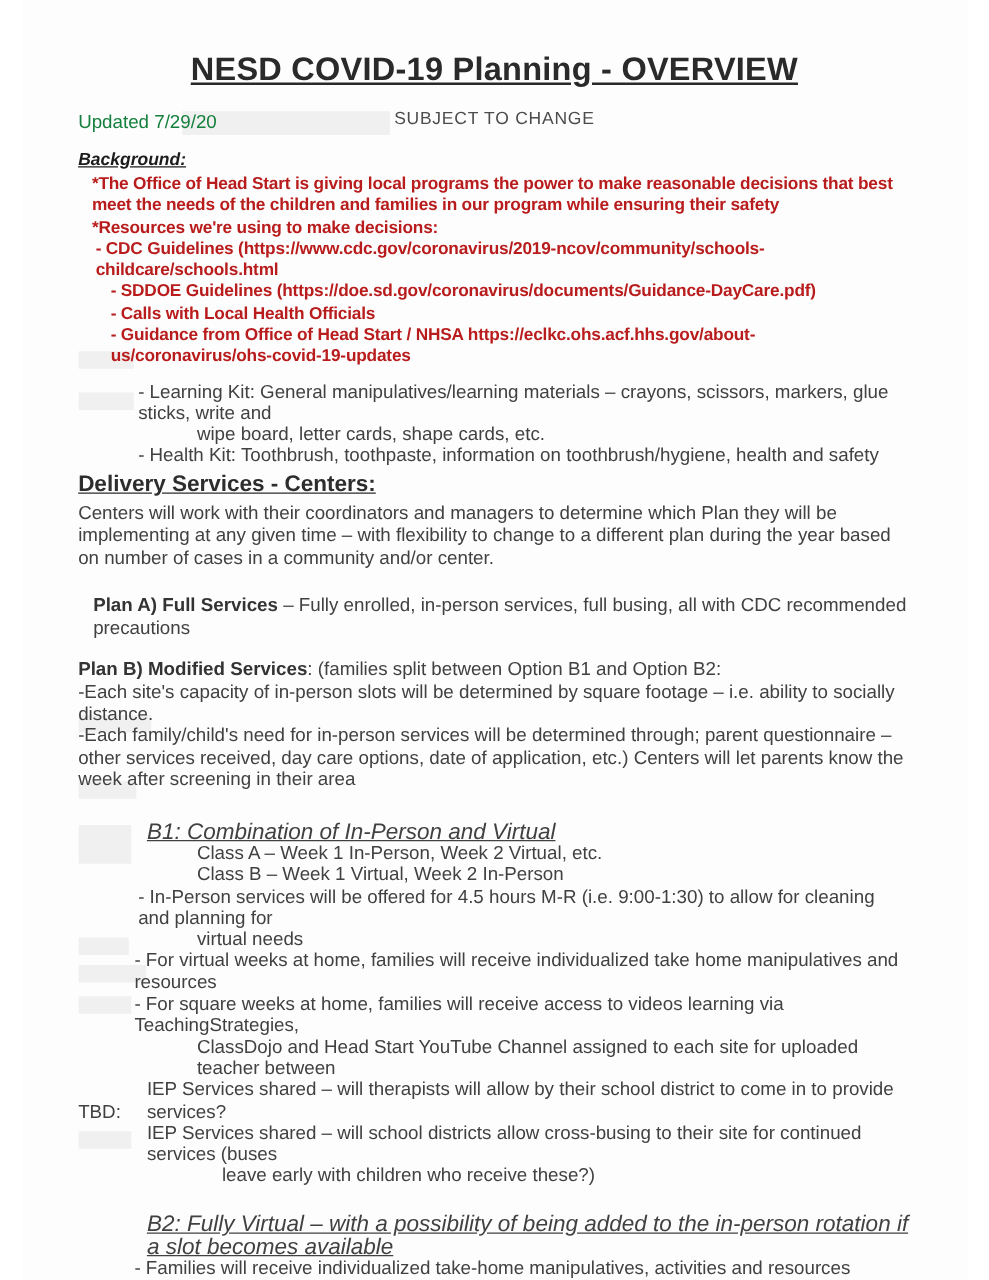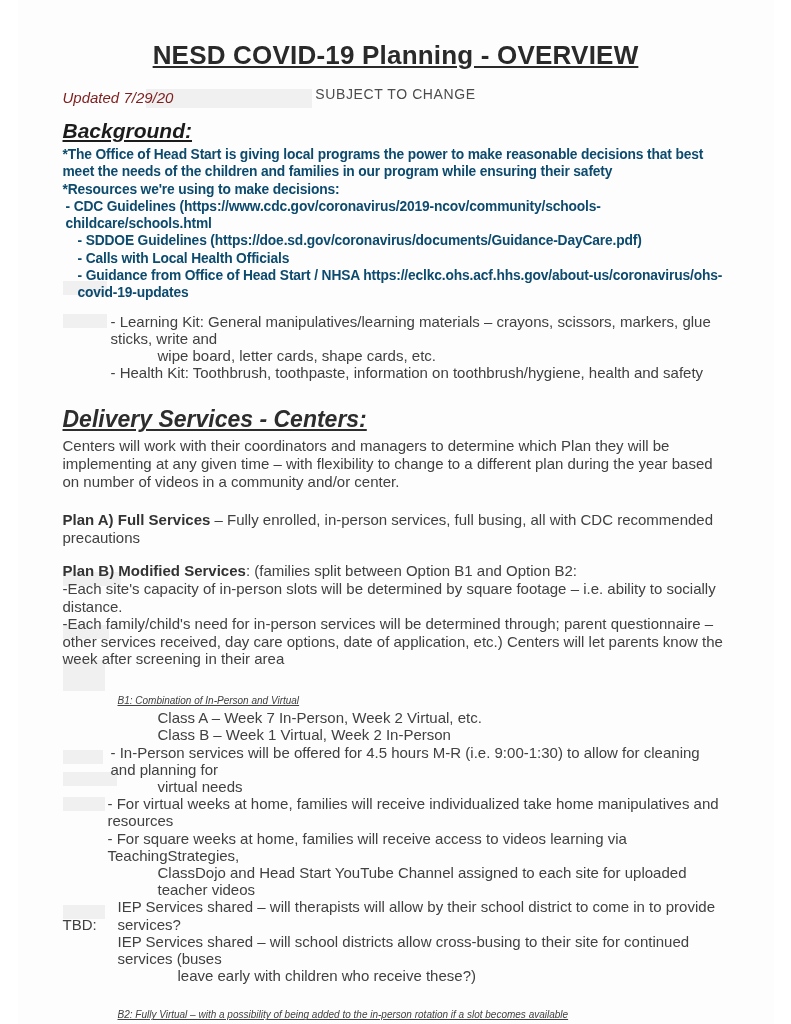--- a/index.html
+++ b/index.html
@@ -21,66 +21,66 @@
     text-align: center;
     font-size: 26px;
     font-weight: bold;
     text-decoration: underline;
     color: #2a2a2a;
     letter-spacing: 0.2px;
   }
   .meta-row { position: relative; margin-top: 15px; height: 23px; }
   .updated {
     position: absolute; left: 0; top: 3px;
-    font-size: 15px; color: #7f1d1d; font-style: italic;
+    font-size: 15px; color: #15803d;
   }
   .subject {
     text-align: center;
     font-size: 14px; color: #4c4c4c; letter-spacing: 0.6px;
   }
 
   .bg-heading {
     margin-top: 10px;
-    font-size: 21px; font-weight: bold; font-style: italic;
+    font-size: 14px; font-weight: bold; font-style: italic;
     text-decoration: underline; color: #1c1c1c;
   }
   .bg-text {
     font-size: 13.8px; line-height: 17.3px;
-    font-weight: bold; color: #0c4a6e; letter-spacing: -0.15px;
+    font-weight: bold; color: #b91c1c; letter-spacing: -0.15px; margin-left: 11px;
   }
   .bg-block { margin-top: 3px; }
 
   .body-line { font-size: 15px; line-height: 17.2px; color: #414141; }
   .para { font-size: 15px; line-height: 17.6px; color: #414141; }
 
   .ind-3   { padding-left: 3px; }
   .ind-15  { padding-left: 15px; }
   .ind-45  { padding-left: 45px; }
   .ind-48  { padding-left: 48px; }
   .ind-55  { padding-left: 55px; }
   .ind-95  { padding-left: 95px; }
   .ind-115 { padding-left: 115px; }
 
   .kits-block { margin-top: 11px; }
 
   .delivery-heading {
-    margin-top: 25px;
-    font-size: 23px; font-weight: bold; font-style: italic;
+    margin-top: 4px;
+    font-size: 18px; font-weight: bold; 
     text-decoration: underline; color: #2d2d2d;
   }
   .delivery-intro { margin-top: 4px; }
 
-  .plan-a-line { margin-top: 21px; }
+  .plan-a-line { margin-top: 21px; margin-left: 12px; }
   .plan-b-block { margin-top: 16px; }
   .plan-label { font-weight: bold; color: #333333; }
 
   .b1-block { margin-top: 24px; }
   .sub-heading {
     font-style: italic; text-decoration: underline;
-    font-size: 10px; line-height: 17.2px; color: #414141;
+    font-size: 18px; line-height: 17.2px; color: #414141;
   }
   .tbd-row { display: flex; align-items: flex-end; }
   .tbd-label { flex: 0 0 55px; }
 
   .b2-block { margin-top: 22px; }
 
   
   .scan-mark { position: absolute; background: #f0f0f0; z-index: 1; }
   .sm-1  { left: 128px; top: 89px;  width: 166px; height: 19px; }
   .sm-2  { left: 45px;  top: 281px; width: 44px;  height: 14px; }
@@ -131,43 +131,43 @@
     </div>
 
     <div class="kits-block">
       <div class="body-line ind-48">- Learning Kit: General manipulatives/learning materials – crayons, scissors, markers, glue sticks, write and</div>
       <div class="body-line ind-95">wipe board, letter cards, shape cards, etc.</div>
       <div class="body-line ind-48">- Health Kit: Toothbrush, toothpaste, information on toothbrush/hygiene, health and safety</div>
     </div>
 
     <div>
       <div class="delivery-heading">Delivery Services - Centers:</div>
-      <div class="para delivery-intro">Centers will work with their coordinators and managers to determine which Plan they will be implementing at any given time – with flexibility to change to a different plan during the year based on number of videos in a community and/or center.</div>
+      <div class="para delivery-intro">Centers will work with their coordinators and managers to determine which Plan they will be implementing at any given time – with flexibility to change to a different plan during the year based on number of cases in a community and/or center.</div>
 
       <div class="para plan-a-line">
         <span class="plan-label">Plan A) Full Services</span><span> – Fully enrolled, in-person services, full busing, all with CDC recommended precautions</span>
       </div>
 
       <div class="plan-b-block">
         <div class="para">
           <span class="plan-label">Plan B) Modified Services</span><span>: (families split between Option B1 and Option B2:</span>
         </div>
         <div class="para">-Each site's capacity of in-person slots will be determined by square footage – i.e. ability to socially distance.</div>
         <div class="para">-Each family/child's need for in-person services will be determined through; parent questionnaire – other services received, day care options, date of application, etc.) Centers will let parents know the week after screening in their area</div>
       </div>
 
       <div class="b1-block">
         <div class="sub-heading ind-55">B1: Combination of In-Person and Virtual</div>
-        <div class="body-line ind-95">Class A – Week 7 In-Person, Week 2 Virtual, etc.</div>
+        <div class="body-line ind-95">Class A – Week 1 In-Person, Week 2 Virtual, etc.</div>
         <div class="body-line ind-95">Class B – Week 1 Virtual, Week 2 In-Person</div>
         <div class="body-line ind-48">- In-Person services will be offered for 4.5 hours M-R (i.e. 9:00-1:30) to allow for cleaning and planning for</div>
         <div class="body-line ind-95">virtual needs</div>
         <div class="body-line ind-45">- For virtual weeks at home, families will receive individualized take home manipulatives and resources</div>
         <div class="body-line ind-45">- For square weeks at home, families will receive access to videos learning via TeachingStrategies,</div>
-        <div class="body-line ind-95">ClassDojo and Head Start YouTube Channel assigned to each site for uploaded teacher videos</div>
+        <div class="body-line ind-95">ClassDojo and Head Start YouTube Channel assigned to each site for uploaded teacher between</div>
         <div class="tbd-row">
           <span class="body-line tbd-label">TBD:</span>
           <span class="body-line">IEP Services shared – will therapists will allow by their school district to come in to provide services?</span>
         </div>
         <div class="body-line ind-55">IEP Services shared – will school districts allow cross-busing to their site for continued services (buses</div>
         <div class="body-line ind-115">leave early with children who receive these?)</div>
       </div>
 
       <div class="b2-block">
         <div class="sub-heading ind-55">B2: Fully Virtual – with a possibility of being added to the in-person rotation if a slot becomes available</div>

